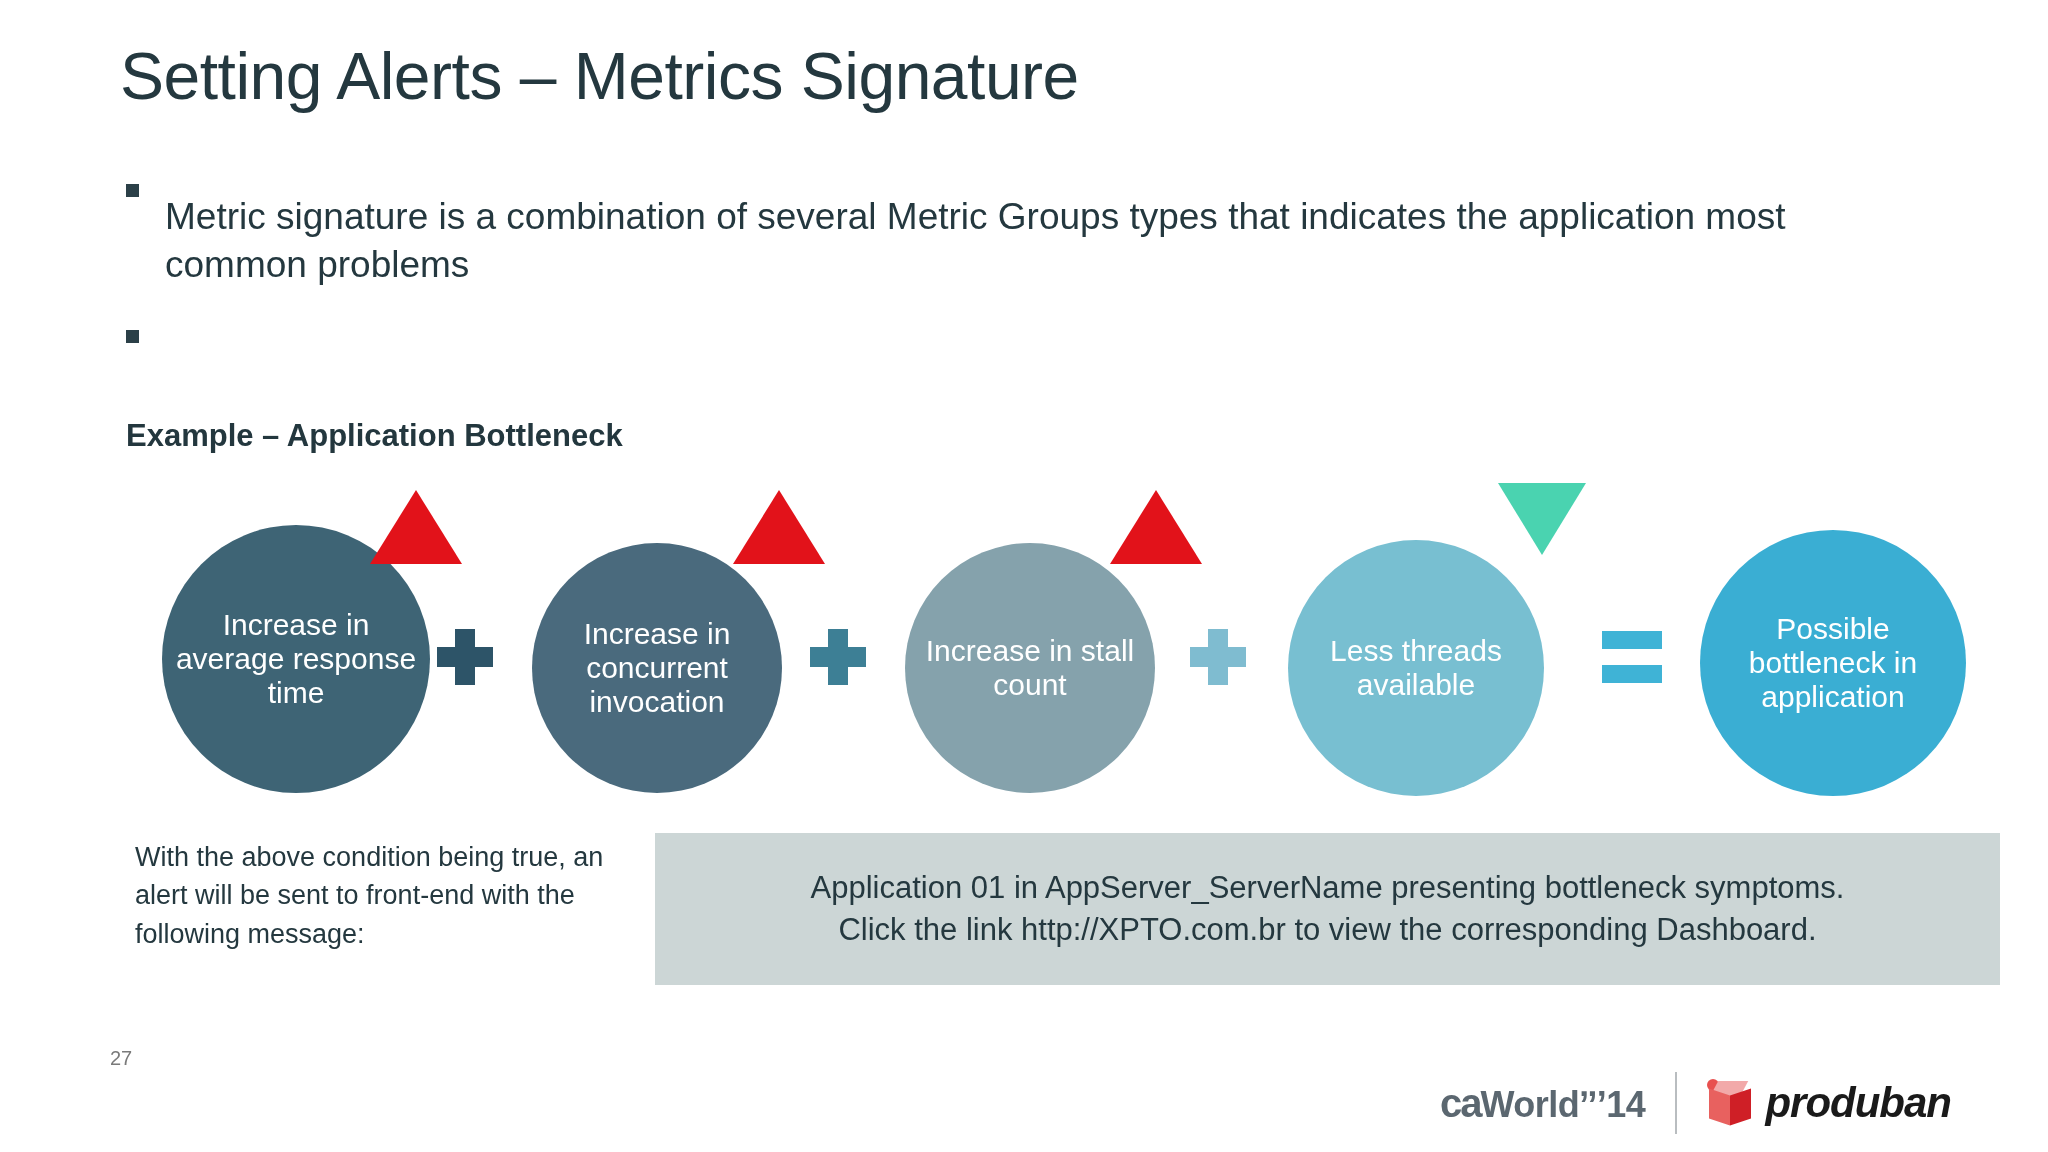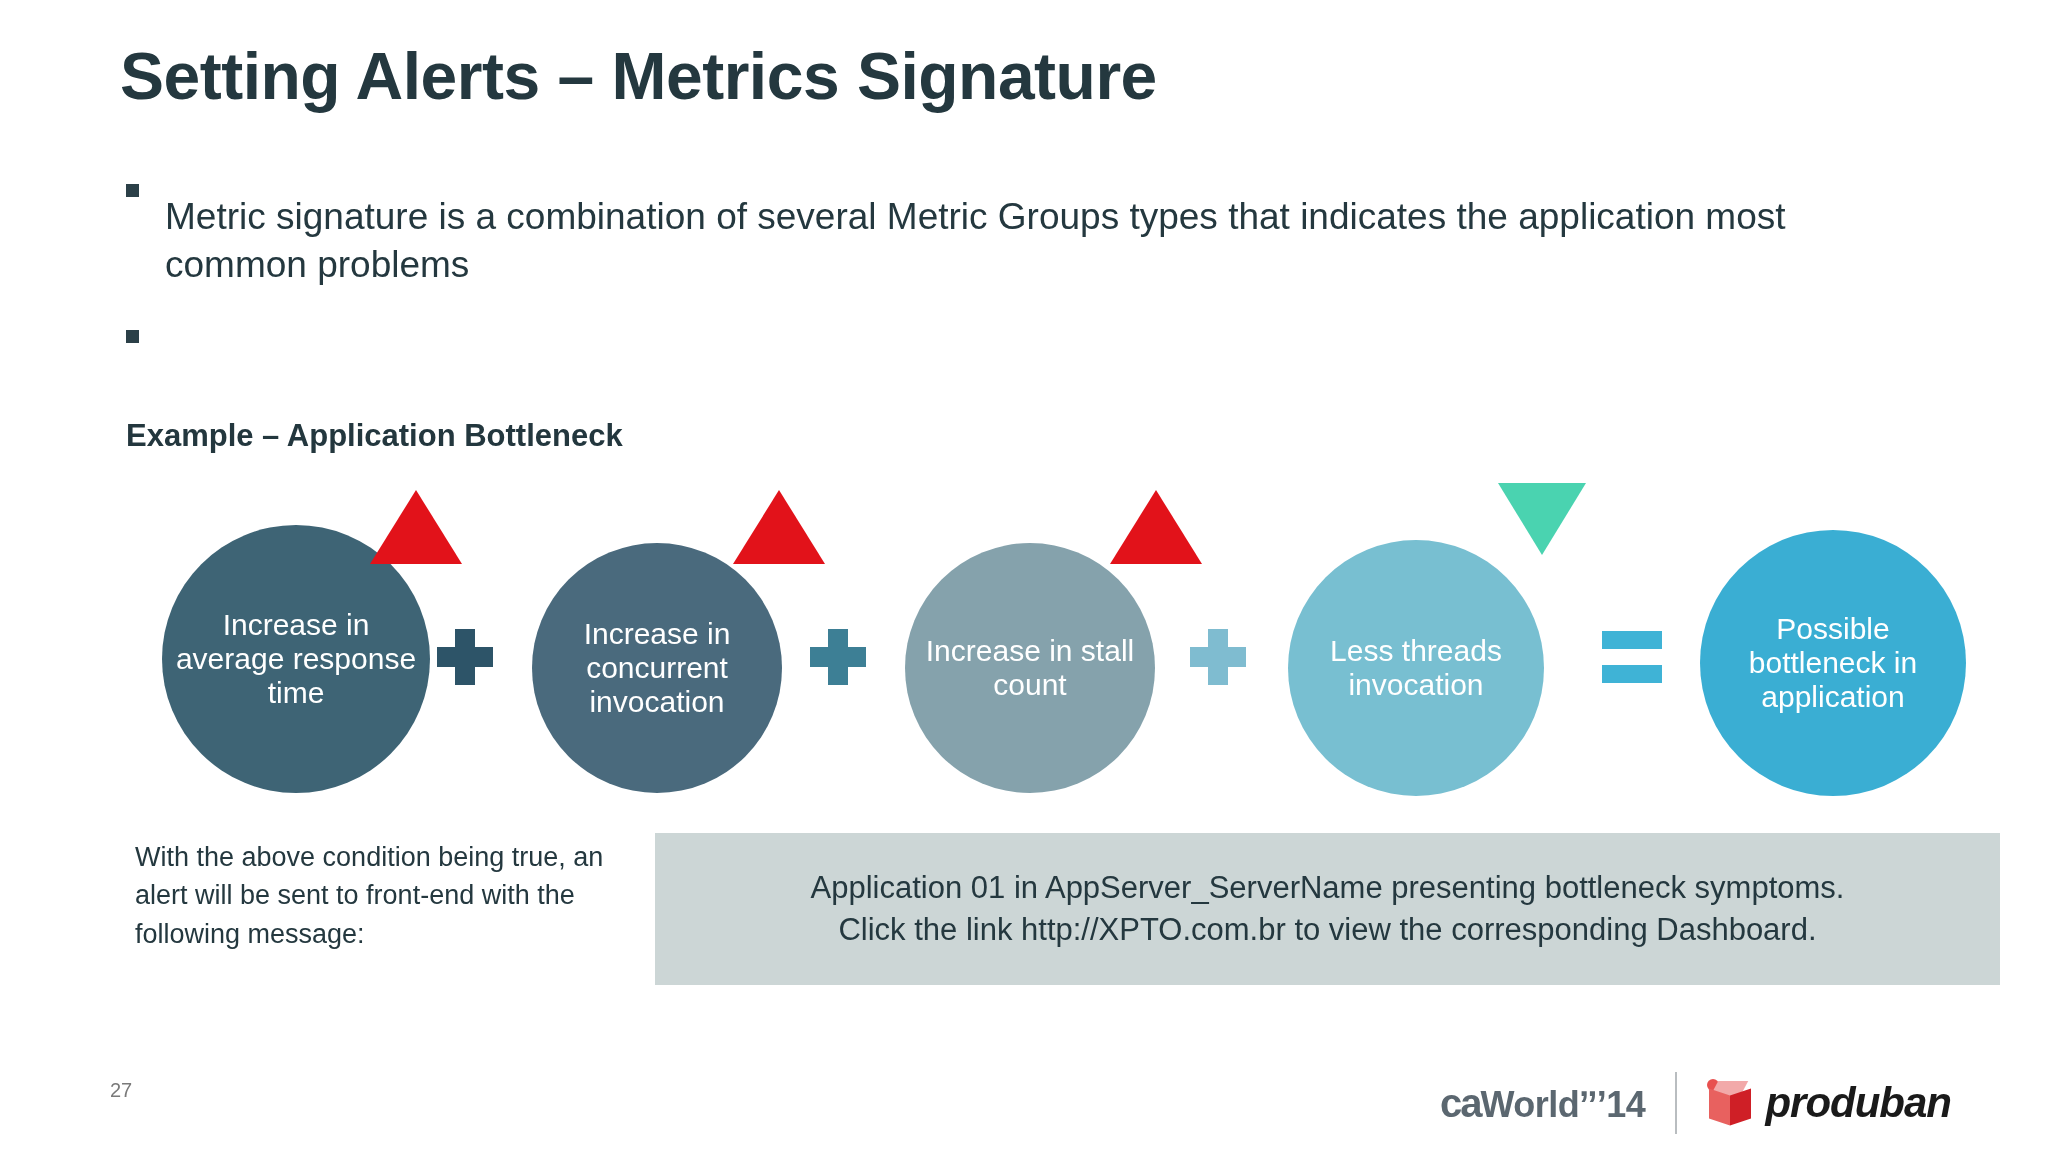--- a/index.html
+++ b/index.html
@@ -9,21 +9,21 @@
     font-family:"Liberation Sans","DejaVu Sans",sans-serif;
     color:#243a42;
     overflow:hidden;
     position:relative;
   }
   .slide{position:absolute;inset:0;}
 
   
   .title{
     position:absolute;left:120px;top:38px;
-    font-size:66px;font-weight:700;letter-spacing:-0.5px;
+    font-size:66px;font-weight:400;letter-spacing:-0.5px;
     color:#24383f;white-space:nowrap;
   }
 
   
   .bullets{position:absolute;left:126px;top:165px;width:1790px;}
   .bullet{display:flex;align-items:flex-start;margin-bottom:22px;}
   .bullet .marker{
     width:13px;height:13px;background:#2b4048;
     margin-top:19px;margin-right:26px;flex:0 0 auto;
   }
@@ -76,21 +76,21 @@
     background:#ccd6d6;
     display:flex;align-items:center;justify-content:center;
   }
   .msgbox .mtext{
     font-size:31px;line-height:1.34;color:#24383f;text-align:center;
     padding:0 26px;
   }
 
   
   .pagenum{
-    position:absolute;left:110px;top:1079px;
+    position:absolute;left:110px;top:1047px;
     font-size:20px;color:#7a7a7a;
   }
   .footer-logos{
     position:absolute;left:1440px;top:1068px;
     display:flex;align-items:center;height:70px;
   }
   .ca-logo{display:flex;align-items:baseline;}
   .ca-mark{
     font-size:40px;font-weight:700;color:#5b6770;letter-spacing:-2px;
   }
@@ -168,21 +168,21 @@
       <span>Increase in stall count</span>
     </div>
     <div class="tri-up" style="left:1110px;top:-15px;"></div>
 
     <div class="plus" style="left:1190px;top:124px;color:#7fbcd0;">
       <span class="h"></span>
         <span class="v"></span>
     </div>
 
     <div class="node" style="left:1288px;top:35px;width:256px;height:256px;background:#78bfd1;">
-      <span>Less threads invocation</span>
+      <span>Less threads available</span>
     </div>
     <div class="tri-down" style="left:1498px;top:-22px;"></div>
 
     <div class="eq" style="left:1602px;top:126px;color:#3fb3d6;">
       <span class="b b1"></span>
         <span class="b b2"></span>
     </div>
 
     <div class="node" style="left:1700px;top:25px;width:266px;height:266px;background:#3aaed3;">
       <span>Possible bottleneck in application</span>

